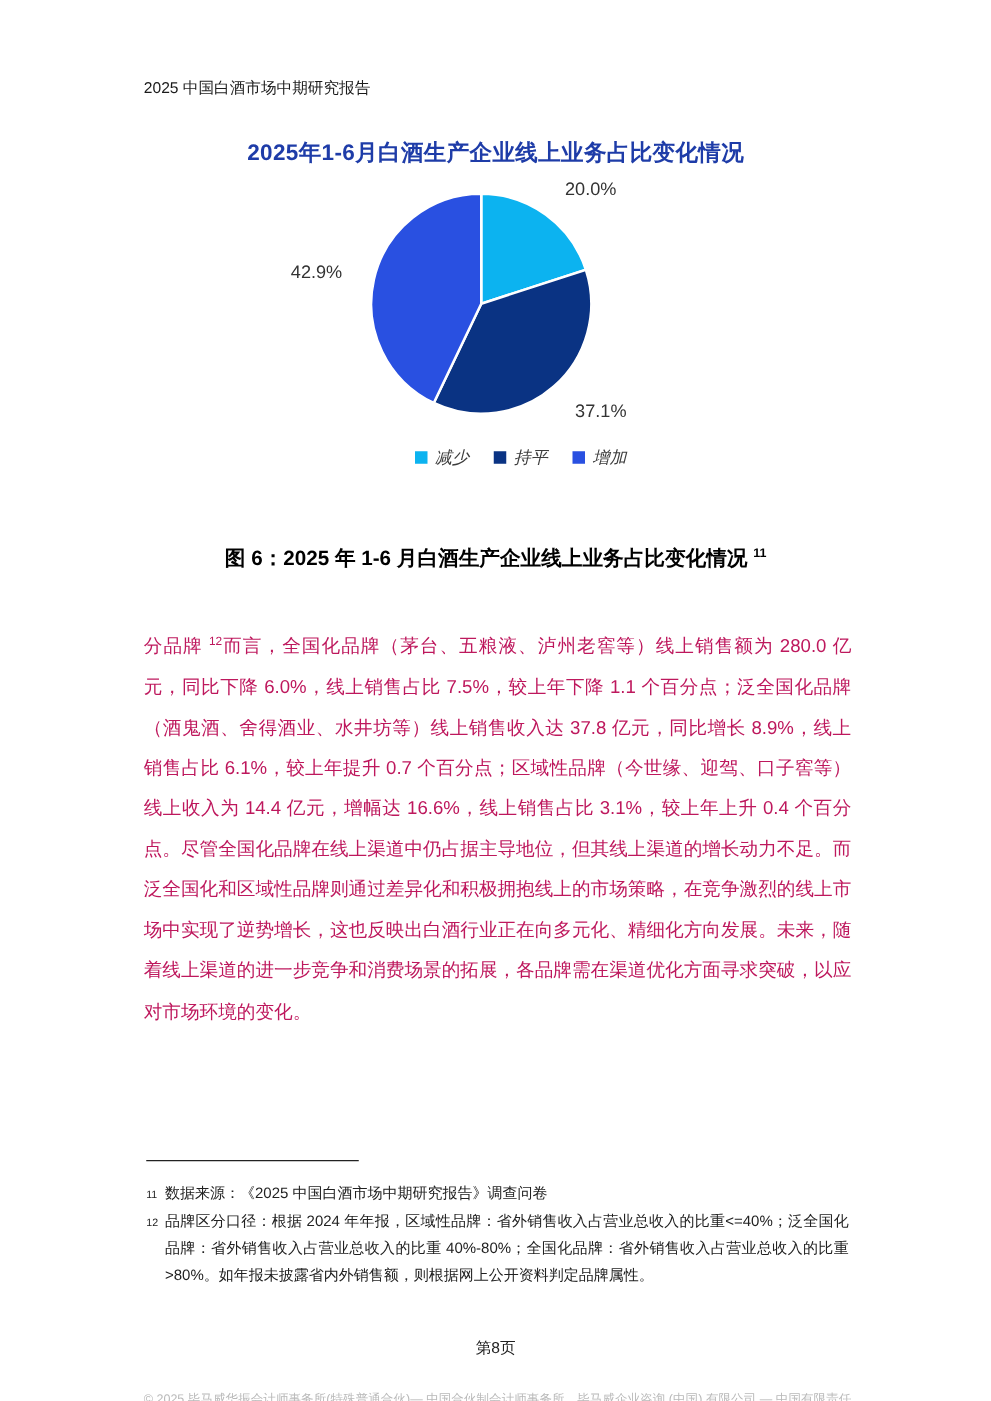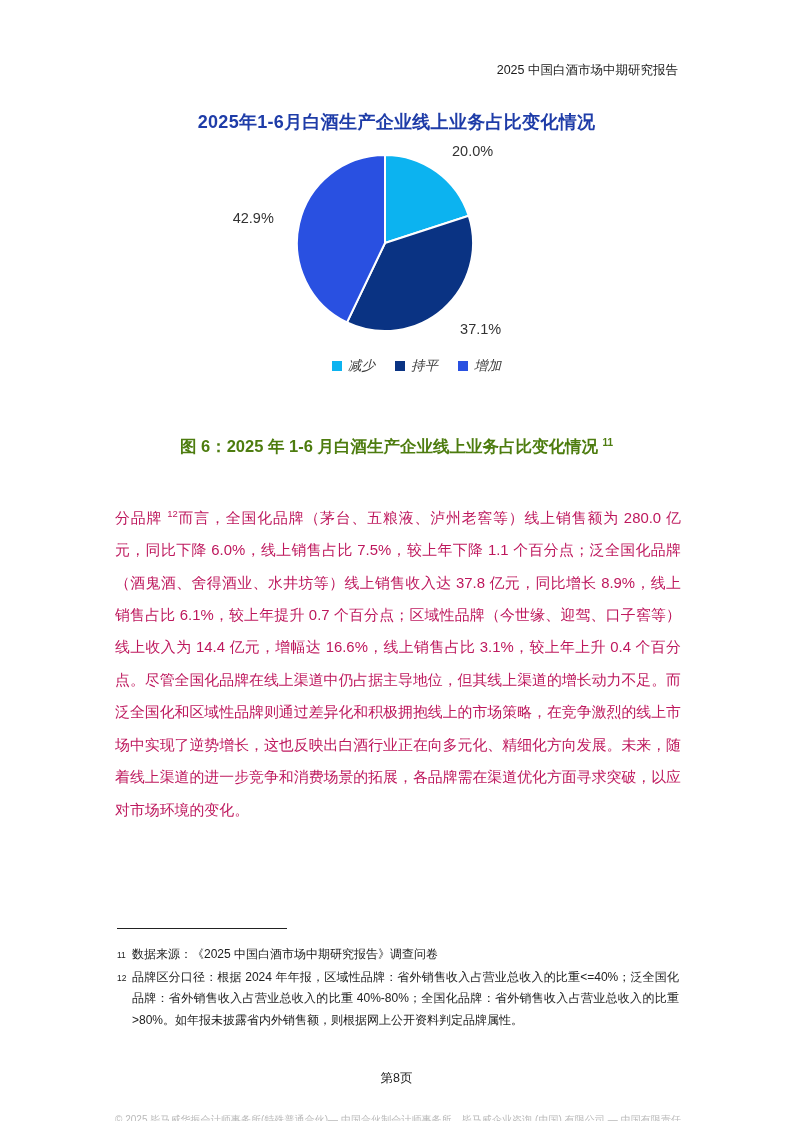--- a/index.html
+++ b/index.html
@@ -2,38 +2,38 @@
 <html><head>
 <meta charset="utf-8">
 <style>
   html,body { margin:0; padding:0; background:#ffffff; }
   .page {
     position:relative; width:793px; height:1121px; background:#ffffff; overflow:hidden;
     font-family:"Liberation Sans","DejaVu Sans",sans-serif; color:#262626;
   }
   .header {
     position:absolute; top:62px; left:115px; right:115px;
-    text-align:right; font-size:12.5px; color:#1b1b1b;
+    font-size:12.5px; color:#1b1b1b;
   }
   .chart-title {
     position:absolute; top:110px; left:0; width:100%; text-align:center;
     font-size:18px; font-weight:bold; color:#1e3ca8; letter-spacing:0.3px;
   }
   #pie-svg { position:absolute; top:140px; left:165px; }
   .pie-label { font-size:14.5px; fill:#333333; font-family:"Liberation Sans","DejaVu Sans",sans-serif; }
   .legend {
     position:absolute; top:357px; left:20px; width:100%;
     display:flex; justify-content:center; gap:20px;
     font-size:13.5px; color:#3d3d3d;
   }
   .legend-item { display:flex; align-items:center; gap:6px;font-style:italic; }
   .swatch { width:10px; height:10px; display:inline-block; }
   .caption {
     position:absolute; top:436px; left:0; width:100%; text-align:center;
-    font-size:16.5px; font-weight:bold; color:#4d7c0f;
+    font-size:16.5px; font-weight:bold; color:#000000;
   }
   .caption sup { font-size:10px; }
   .body-text {
     position:absolute; top:483px; left:115px; width:566px;
     font-size:14.9px; line-height:32.4px; text-align:justify; color:#be185d;
   }
   .body-text sup { font-size:9.5px; }
   .fn-rule { position:absolute; top:928px; left:117px; width:170px; border-top:1.3px solid #222222; }
   .footnotes {
     position:absolute; top:944px; left:117px; width:562px;

